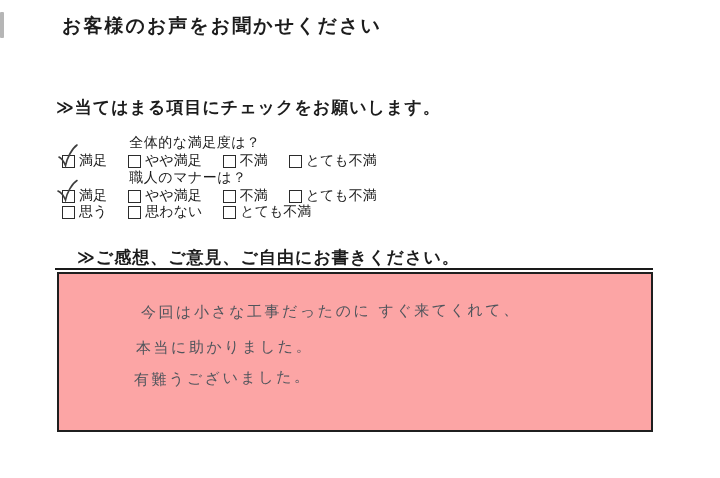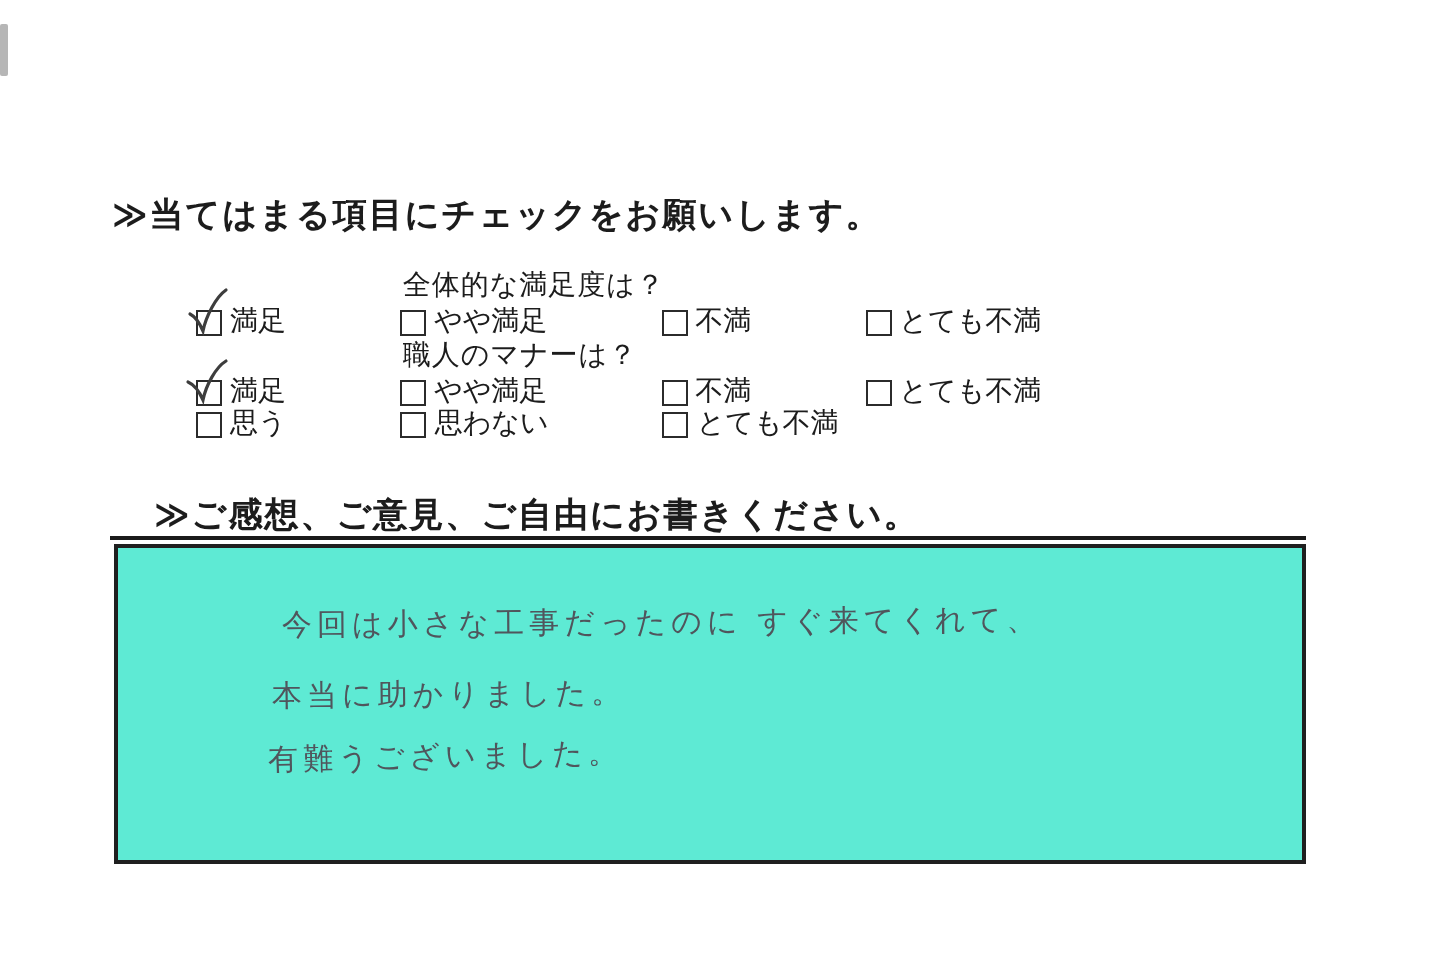--- a/index.html
+++ b/index.html
@@ -34,47 +34,48 @@
   .qrow{
     position:absolute;left:62px;height:22px;
     display:flex;align-items:center;
     font-size:14px;white-space:nowrap;flex-direction:column;
   }
   .qrow.r1{top:134px;}
   .qrow.r2{top:169px;}
   .qrow.r3{top:203px;}
   .qlabel{width:201px;letter-spacing:.5px;flex:0 0 auto;}
   .opts{display:flex;align-items:center;}
-  .opt{display:flex;align-items:center;margin-right:21px;margin-left:36px;}
+  .opt{display:flex;align-items:center;margin-right:21px;}
   .cb{
     position:relative;width:11px;height:11px;
     border:1.5px solid #2b2b2b;margin-right:4px;flex:0 0 auto;
     background:#fff;
   }
   .check-svg{position:absolute;left:-7px;top:-13px;overflow:visible;}
   .comment-box{
     position:absolute;left:57px;top:272px;width:592px;height:156px;
-    border:2px solid #1f1f1f;background:#5eead4;
+    border:2px solid #1f1f1f;background:#fca5a5;
   }
   .hw{
     position:absolute;font-size:15px;color:#50555c;
     letter-spacing:2.5px;white-space:nowrap;
     font-family:"DejaVu Sans", cursive;
   }
   .hw1{left:82px;top:28px;transform:rotate(-.4deg);}
   .hw2{left:77px;top:64px;transform:rotate(-.6deg);}
   .hw3{left:75px;top:95px;transform:rotate(-1.2deg);}
 </style>
 </head>
 <body>
 
 <div class="page">
 
   <div class="scan-smudge"></div>
 
+  <div class="title">お客様のお声をお聞かせください</div>
 
   <div class="sec-heading first">≫当てはまる項目にチェックをお願いします。</div>
 
   <div class="qrow r1">
     <div class="qlabel">全体的な満足度は？</div>
     <div class="opts">
       <div class="opt">
         <span class="cb">
           <svg class="check-svg" width="24" height="26" viewBox="0 0 24 26">
             <path d="M3,14 C6,15.5 8,19 9.5,22.5 C11,15 16,5.5 21,2" fill="none" stroke="#3d3d3d" stroke-width="1.6" stroke-linecap="round"></path>

